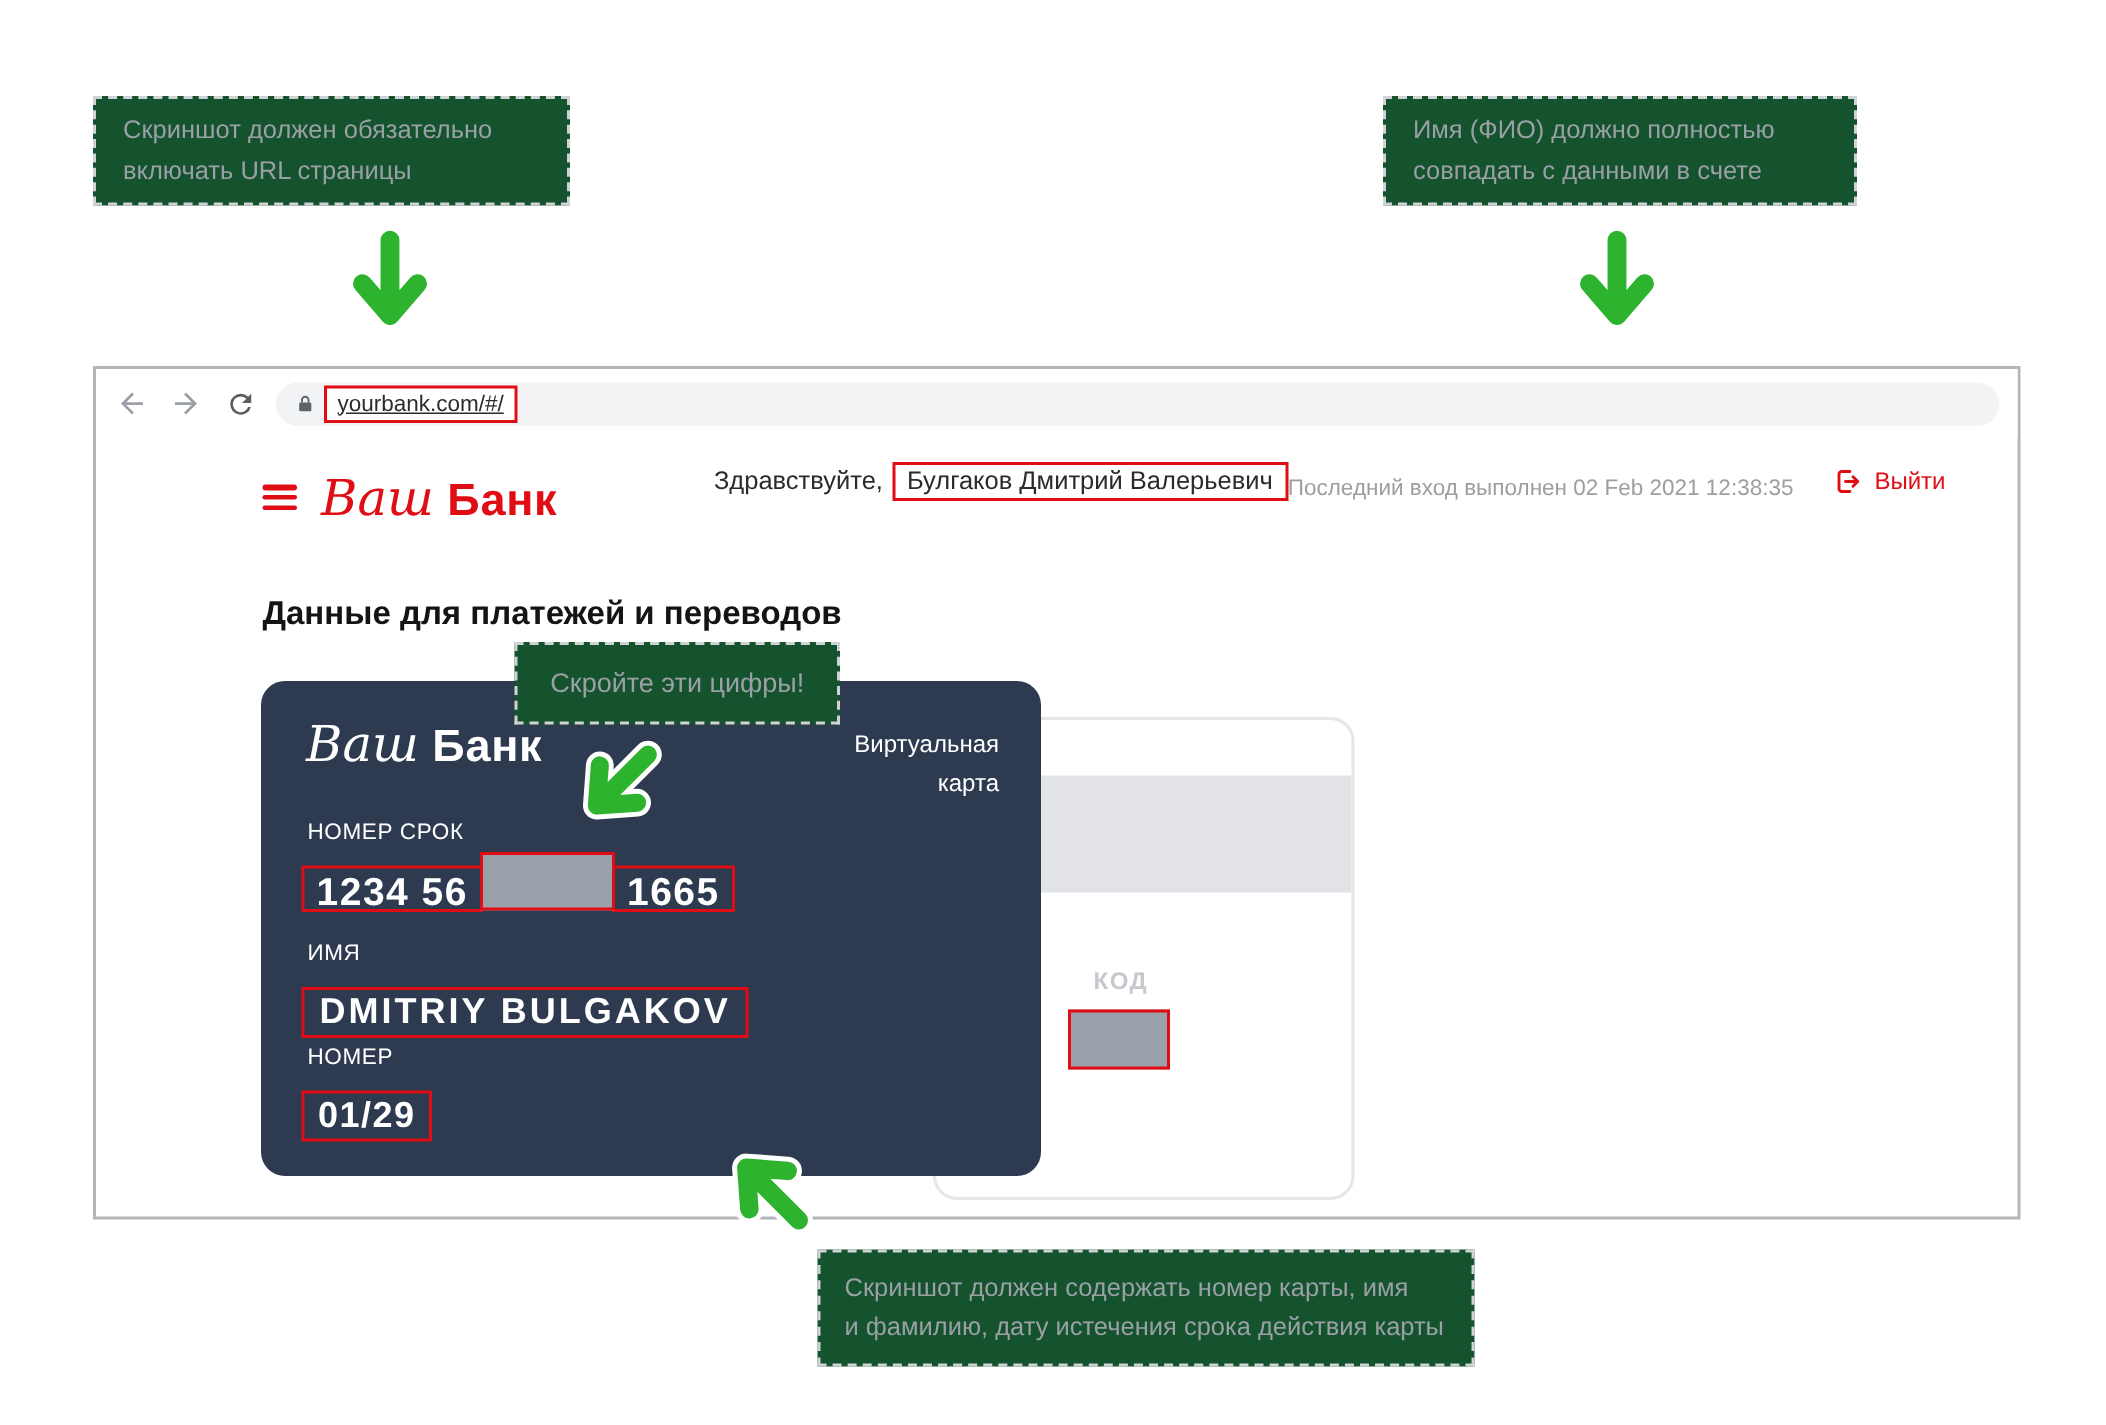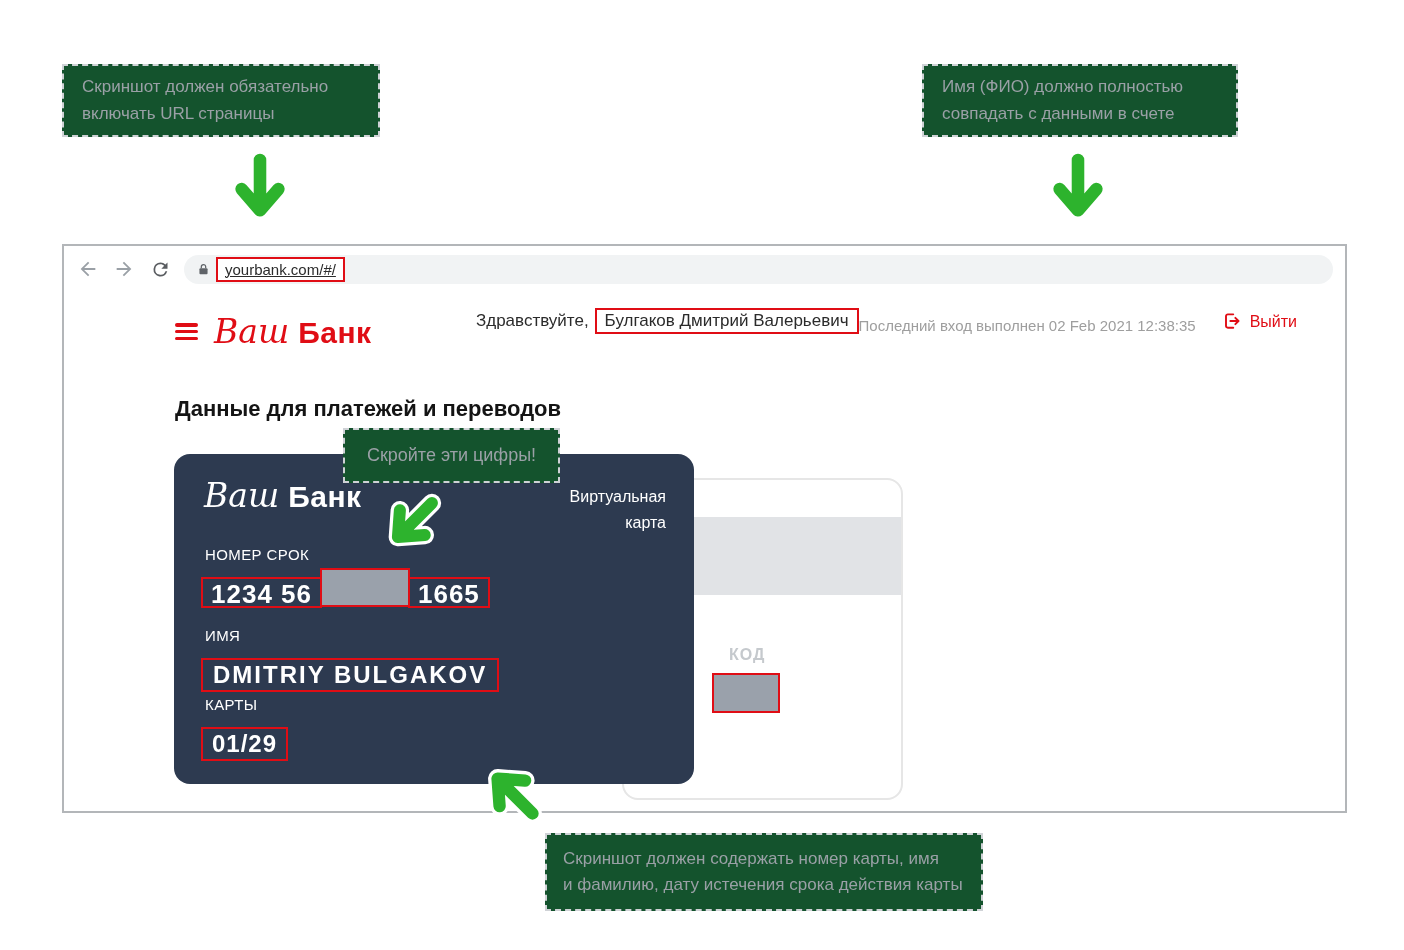--- a/index.html
+++ b/index.html
@@ -216,21 +216,21 @@
         <span class="red-box num-part">
           <span>1665</span>
         </span>
       </div>
 
       <div class="card-label lbl-name">ИМЯ</div>
       <div class="red-box name-value">
         <span>DMITRIY BULGAKOV</span>
       </div>
 
-      <div class="card-label lbl-expiry">КАРТЫ</div>
+      <div class="card-label lbl-expiry">НОМЕР</div>
       <div class="red-box expiry-value">
         <span>01/29</span>
       </div>
     </div>
   </div>
 
   <div class="note note-hide">
     <span>Скройте эти цифры!</span>
   </div>
   <div class="garrow garrow-mid">

